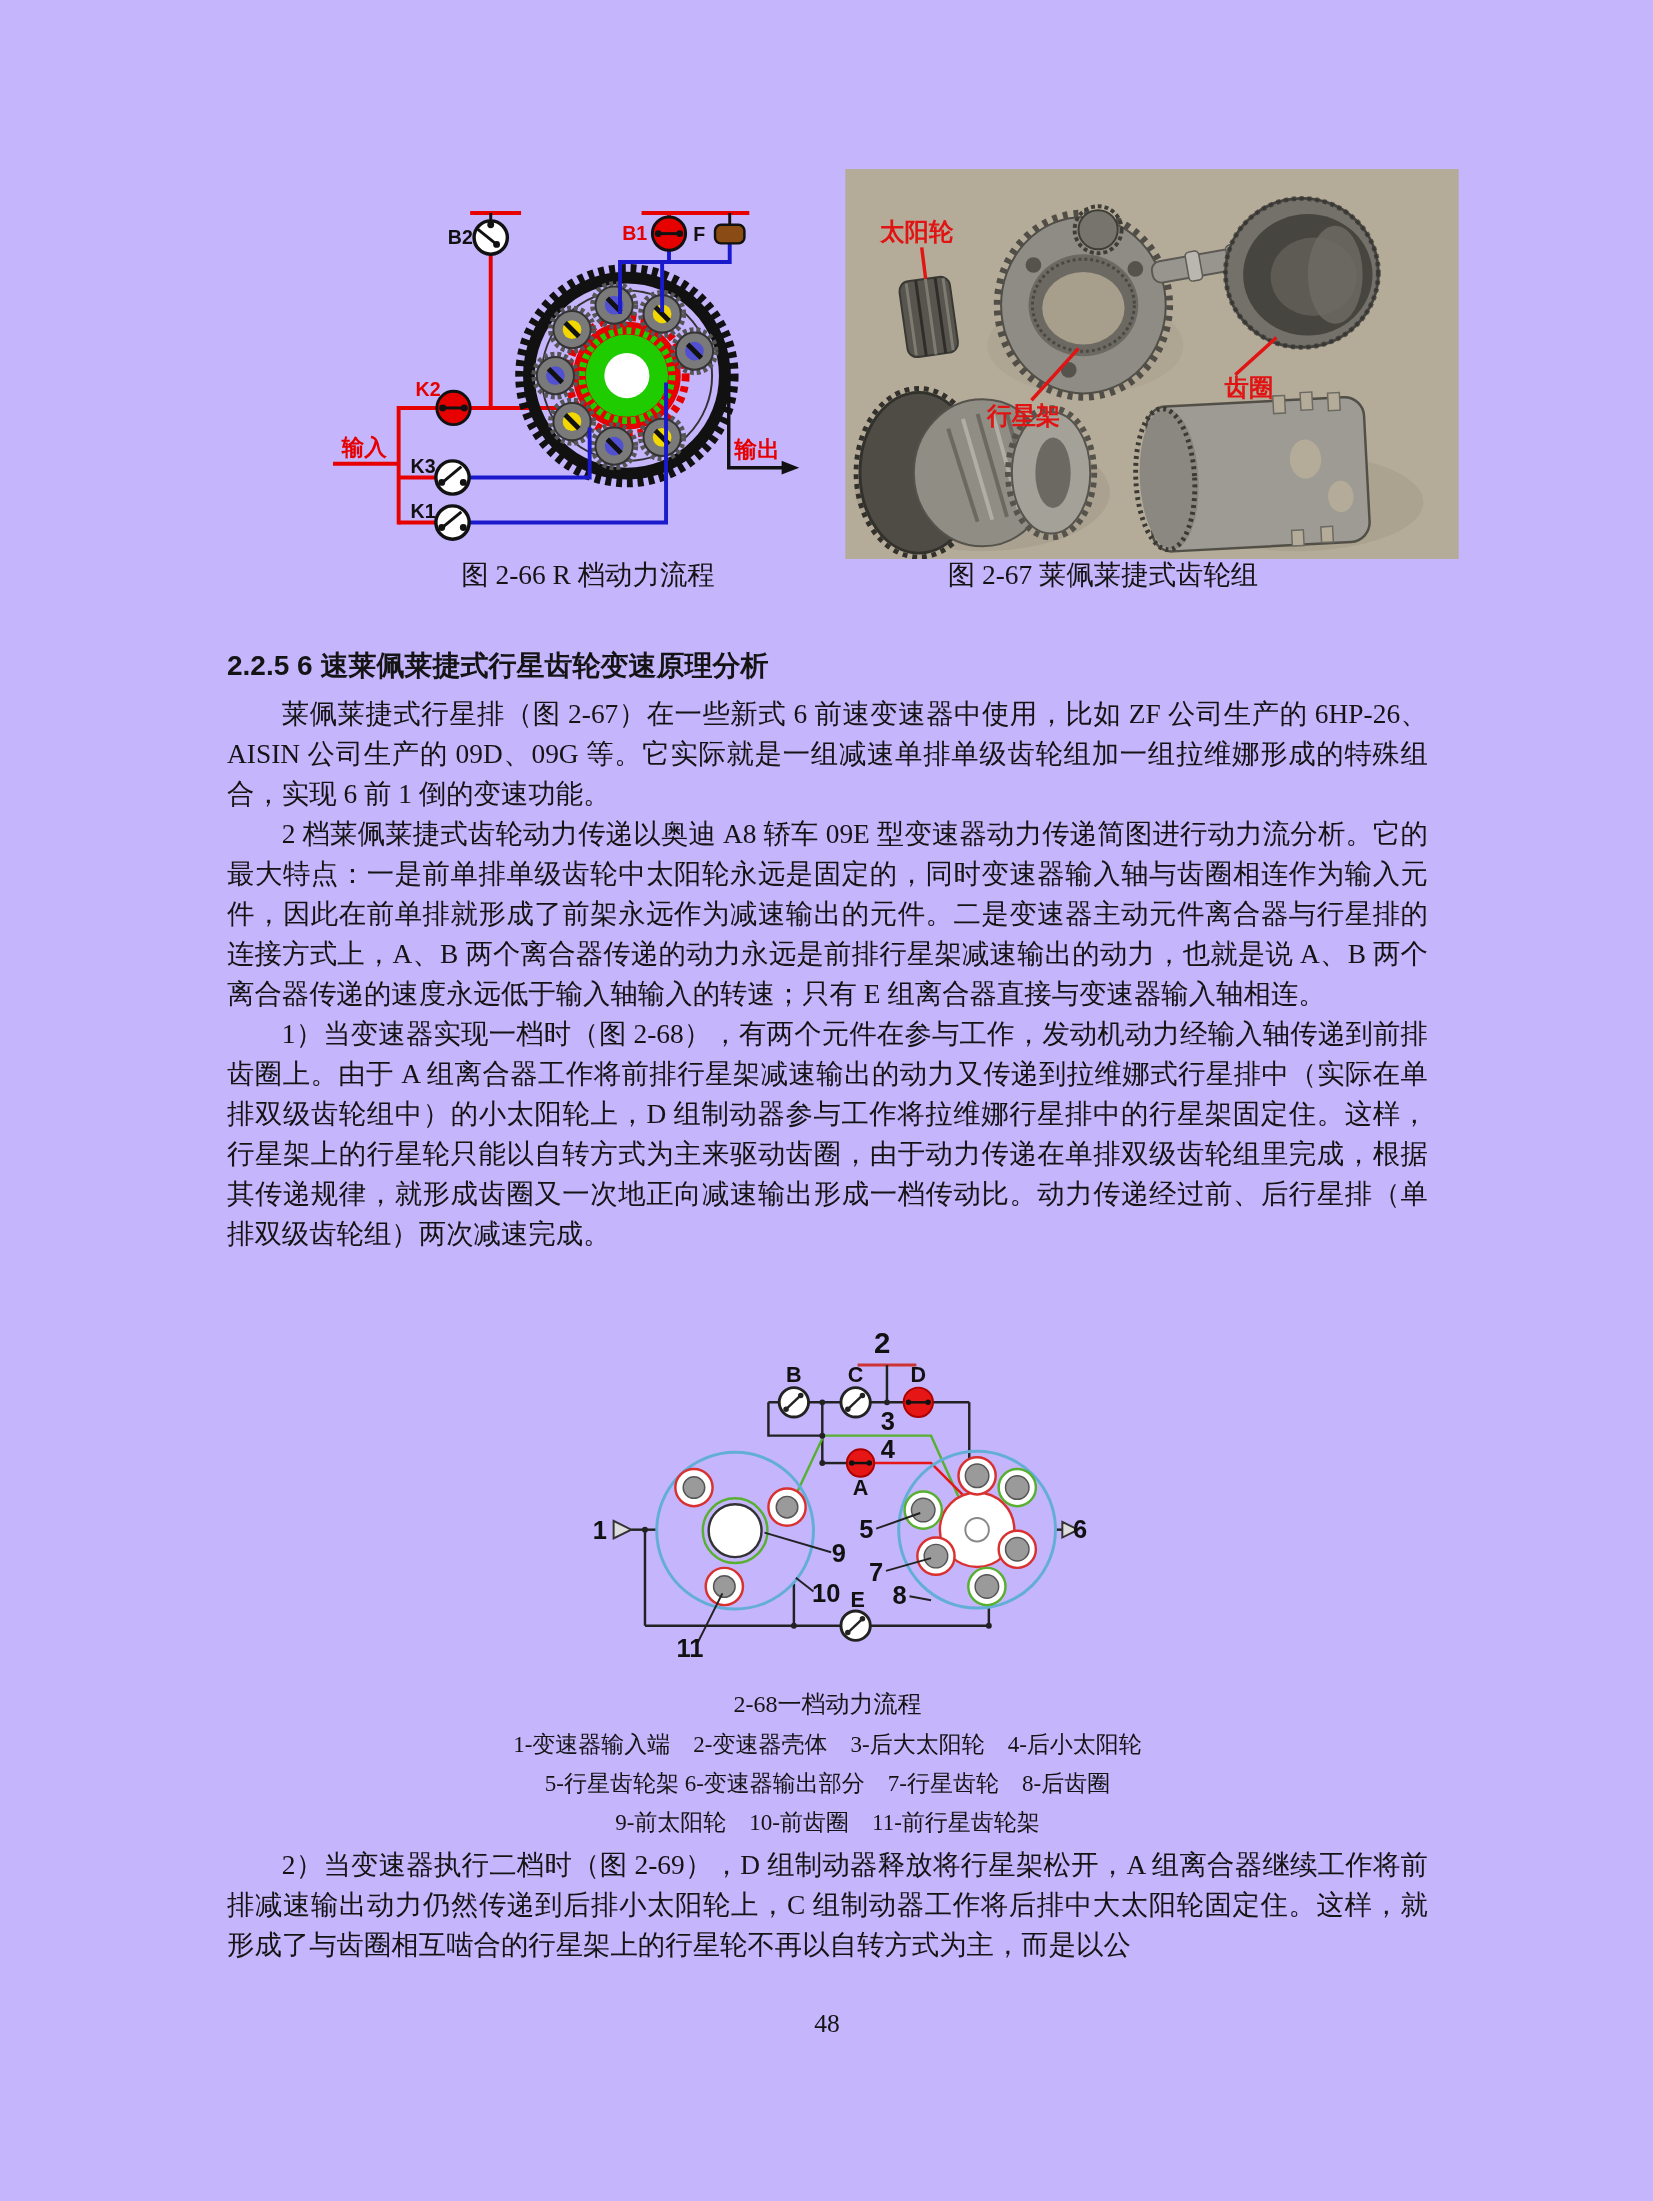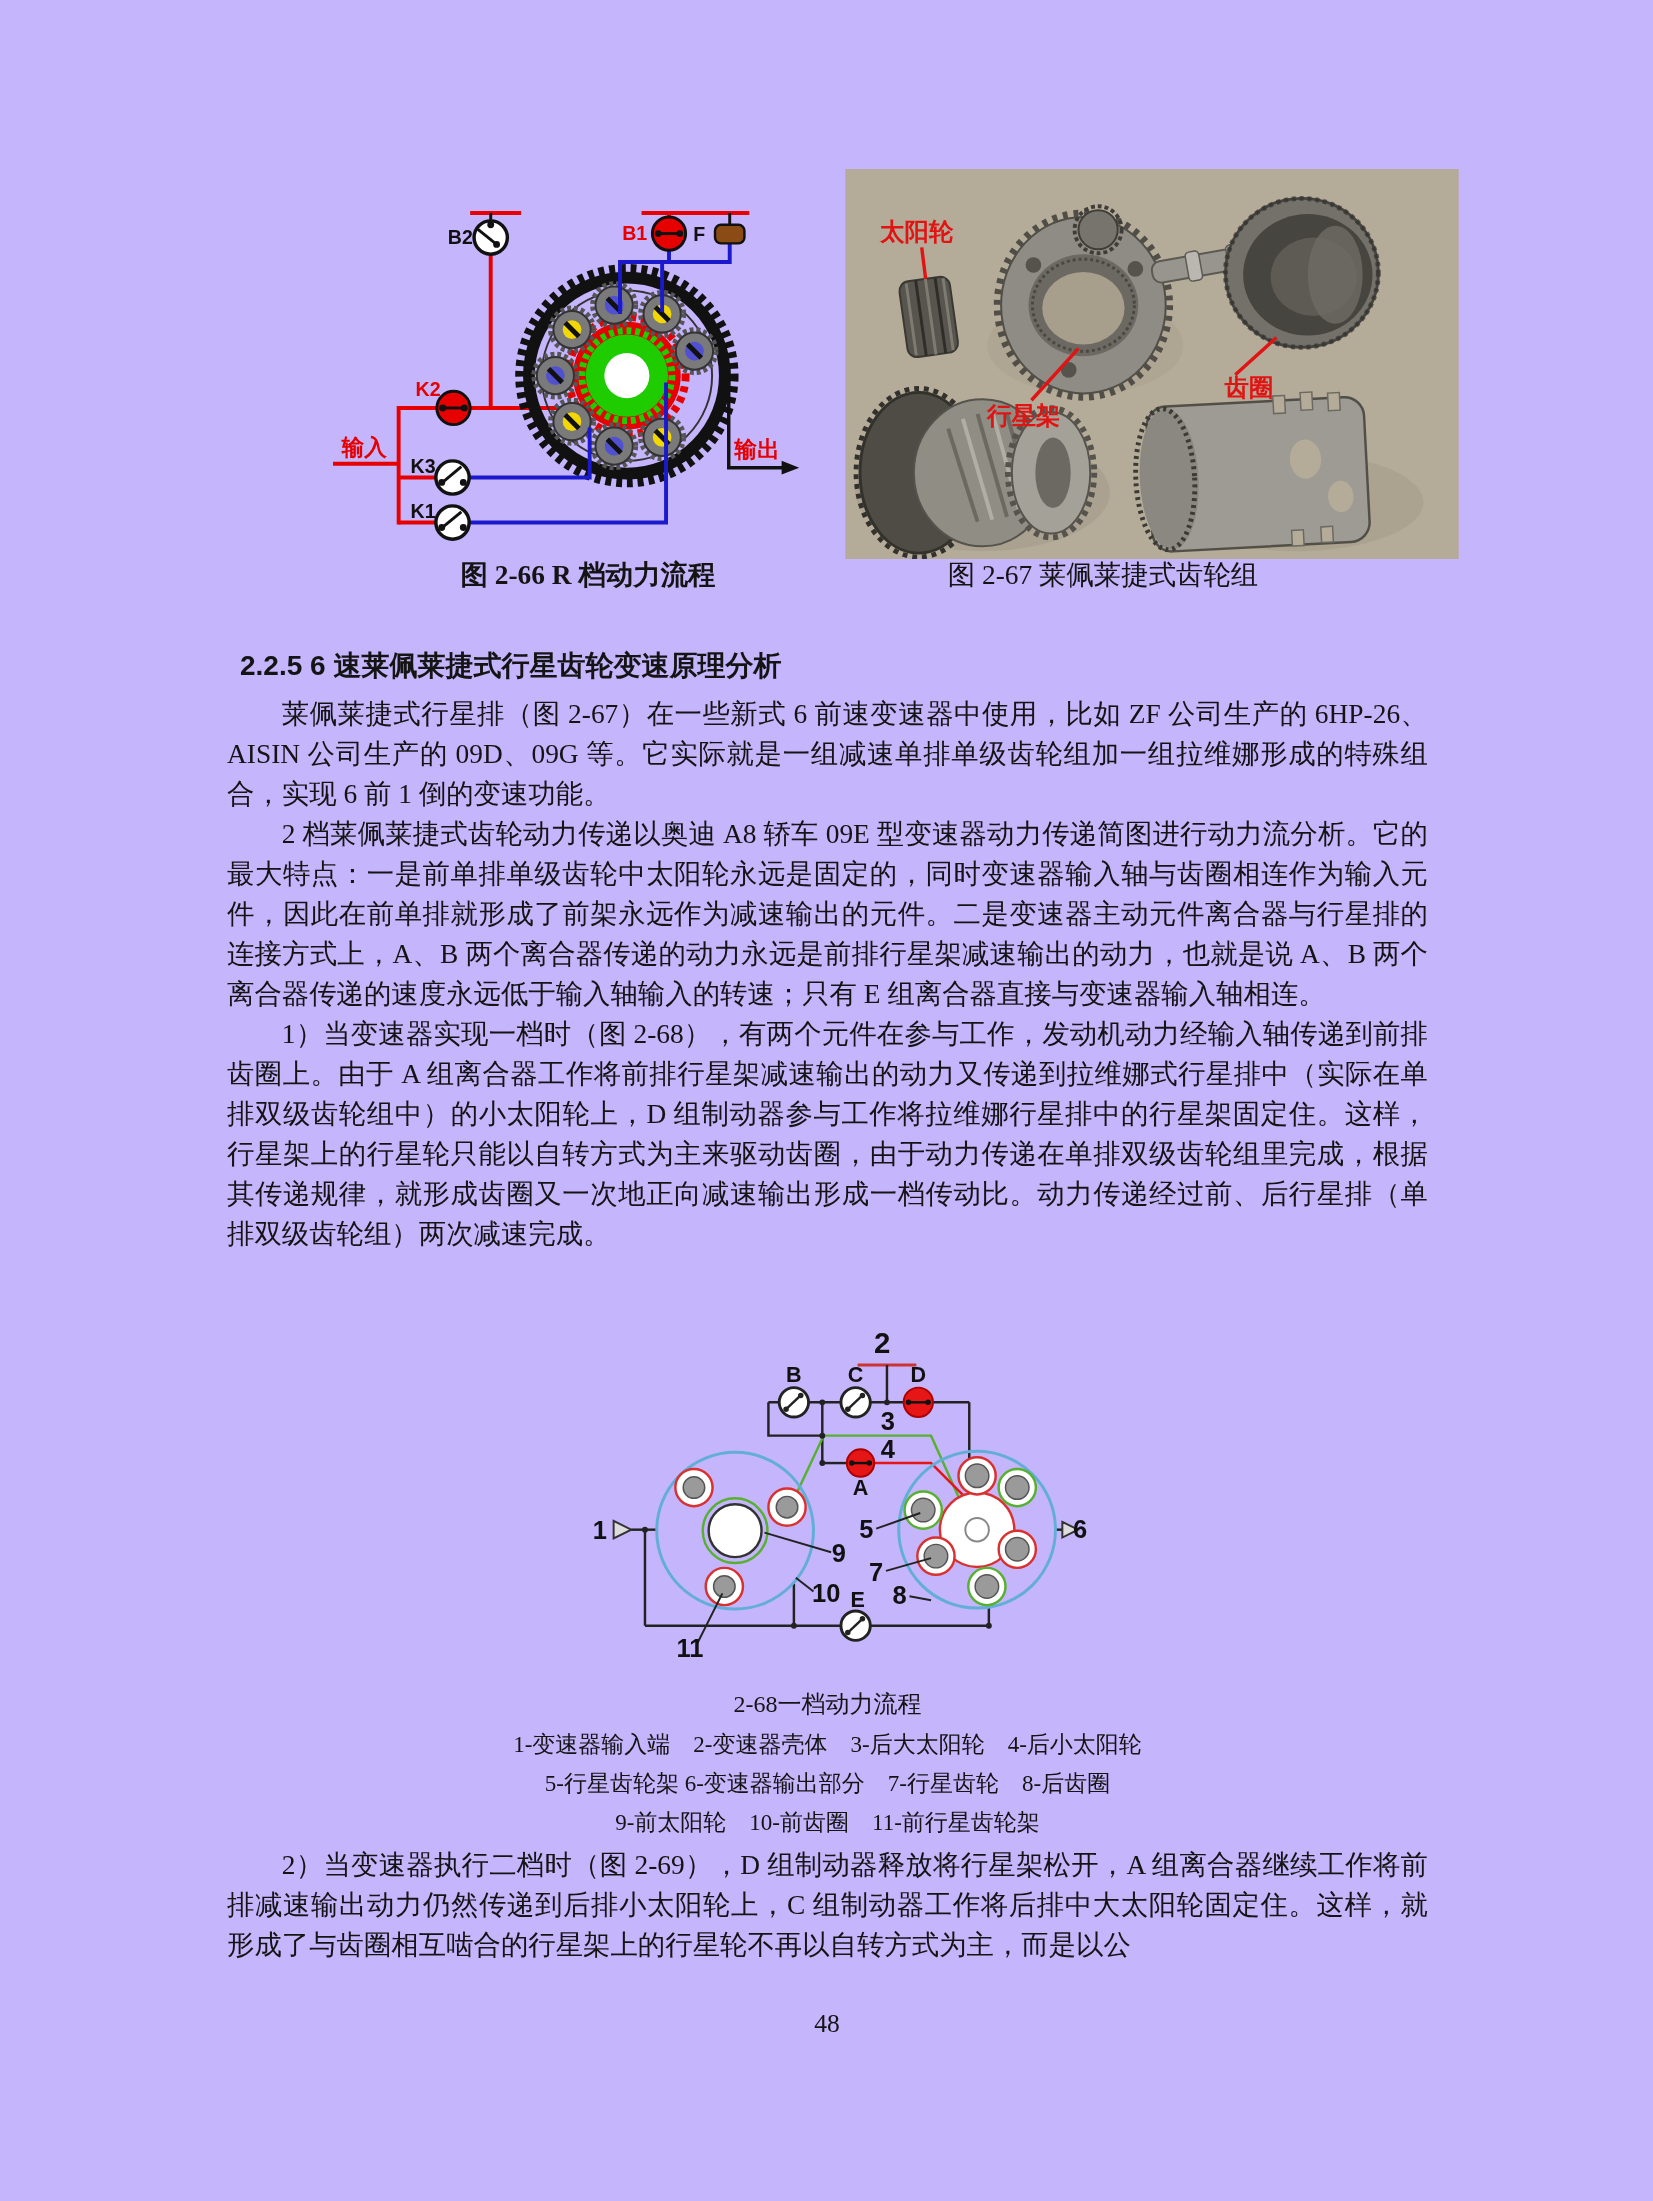--- a/index.html
+++ b/index.html
@@ -231,24 +231,24 @@
         <line x1="78" y1="80" x2="82" y2="112"></line>
         <line x1="190" y1="236" x2="238" y2="183"></line>
         <line x1="398" y1="210" x2="440" y2="172"></line>
       </g>
       <text x="73" y="72" text-anchor="middle" font-size="25" font-weight="bold" fill="#e11414">太阳轮</text>
       <text x="182" y="260" text-anchor="middle" font-size="25" font-weight="bold" fill="#e11414">行星架</text>
       <text x="412" y="232" text-anchor="middle" font-size="25" font-weight="bold" fill="#e11414">齿圈</text>
     </svg>
   </div>
 
-  <div class="abs fig-caption" style="left:333px;top:557px;width:510px;font-weight:bold;">图 2-66 R 档动力流程</div>
+  <div class="abs fig-caption" style="left:333px;top:557px;width:510px;">图 2-66 R 档动力流程</div>
   <div class="abs fig-caption" style="left:796px;top:557px;width:614px;">图 2-67 莱佩莱捷式齿轮组</div>
 
-  <div class="abs heading" style="left:227px;top:647px;width:1201px;margin-left:13px;">2.2.5 6 速莱佩莱捷式行星齿轮变速原理分析</div>
+  <div class="abs heading" style="left:227px;top:647px;width:1201px;">2.2.5 6 速莱佩莱捷式行星齿轮变速原理分析</div>
 
   <div class="abs body-text" style="left:227px;top:694px;width:1201px;">
     <p>莱佩莱捷式行星排（图 2-67）在一些新式 6 前速变速器中使用，比如 ZF 公司生产的 6HP-26、AISIN 公司生产的 09D、09G 等。它实际就是一组减速单排单级齿轮组加一组拉维娜形成的特殊组合，实现 6 前 1 倒的变速功能。</p>
     <p>2 档莱佩莱捷式齿轮动力传递以奥迪 A8 轿车 09E 型变速器动力传递简图进行动力流分析。它的最大特点：一是前单排单级齿轮中太阳轮永远是固定的，同时变速器输入轴与齿圈相连作为输入元件，因此在前单排就形成了前架永远作为减速输出的元件。二是变速器主动元件离合器与行星排的连接方式上，A、B 两个离合器传递的动力永远是前排行星架减速输出的动力，也就是说 A、B 两个离合器传递的速度永远低于输入轴输入的转速；只有 E 组离合器直接与变速器输入轴相连。</p>
     <p>1）当变速器实现一档时（图 2-68），有两个元件在参与工作，发动机动力经输入轴传递到前排齿圈上。由于 A 组离合器工作将前排行星架减速输出的动力又传递到拉维娜式行星排中（实际在单排双级齿轮组中）的小太阳轮上，D 组制动器参与工作将拉维娜行星排中的行星架固定住。这样，行星架上的行星轮只能以自转方式为主来驱动齿圈，由于动力传递在单排双级齿轮组里完成，根据其传递规律，就形成齿圈又一次地正向减速输出形成一档传动比。动力传递经过前、后行星排（单排双级齿轮组）两次减速完成。</p>
   </div>
 
   <div class="abs" style="left:586px;top:1321px;">
     <svg width="502" height="338" viewBox="0 0 512 345">
 

